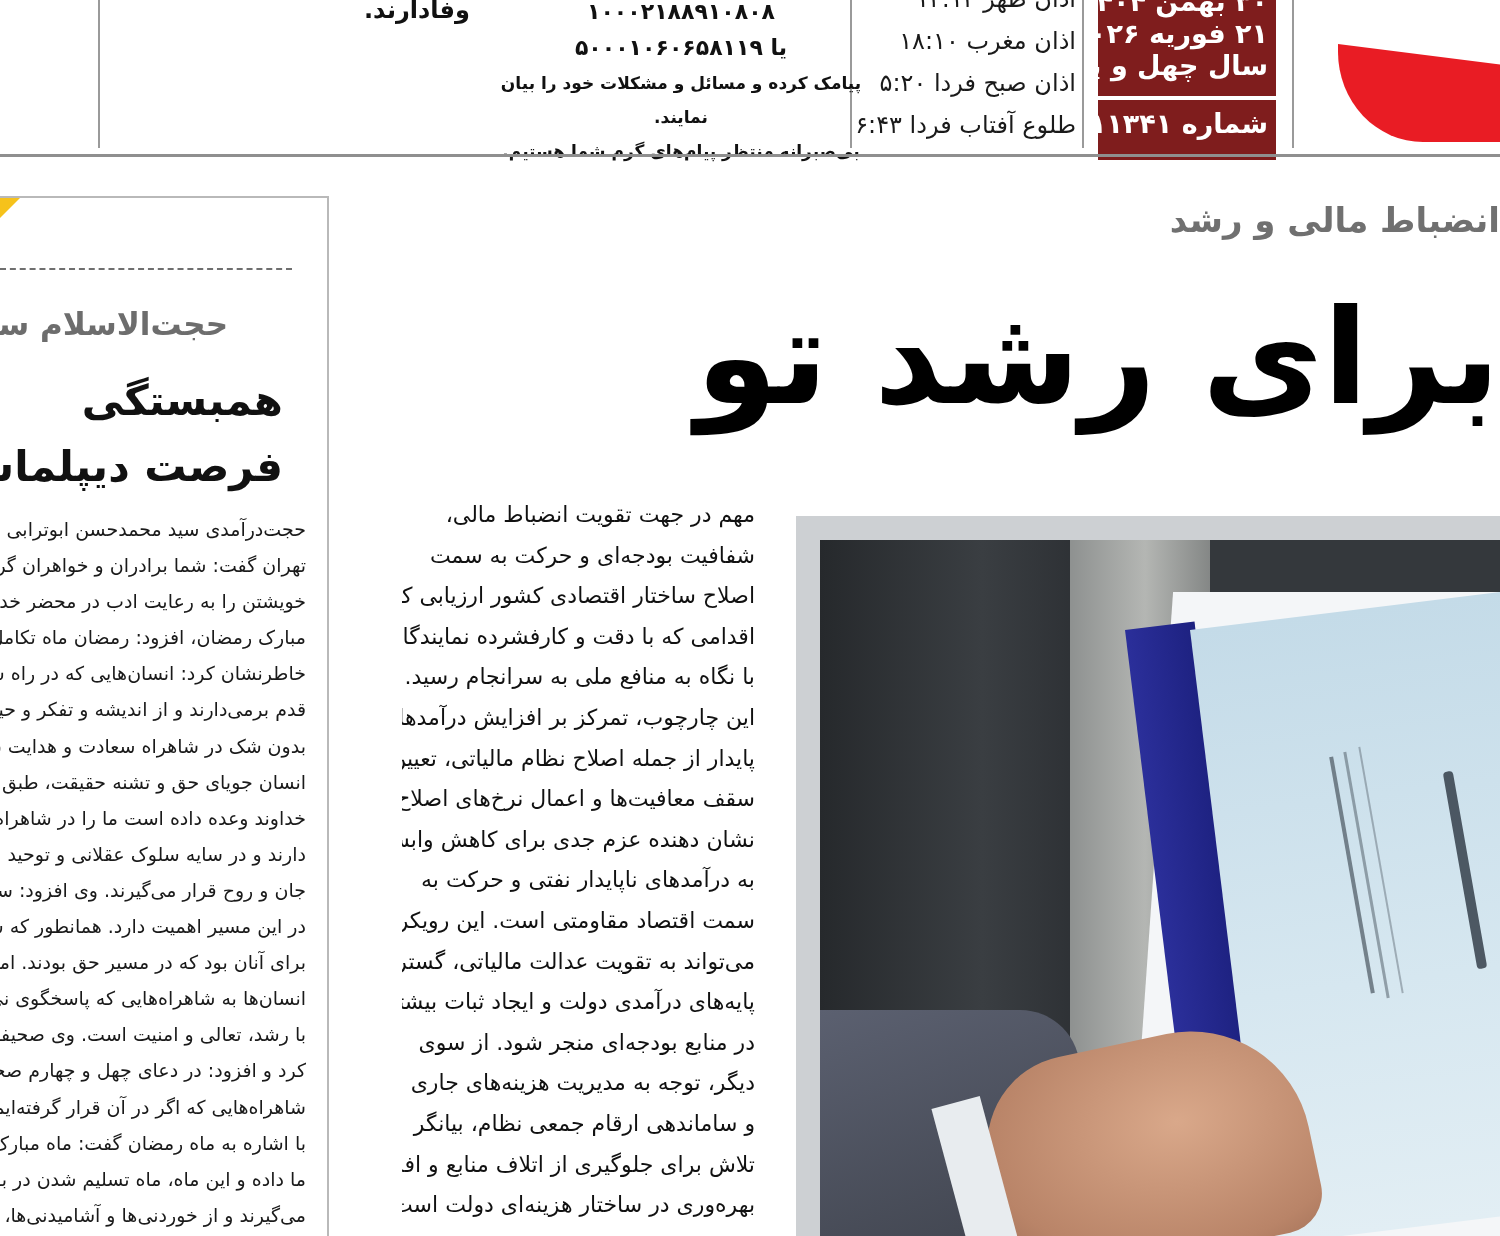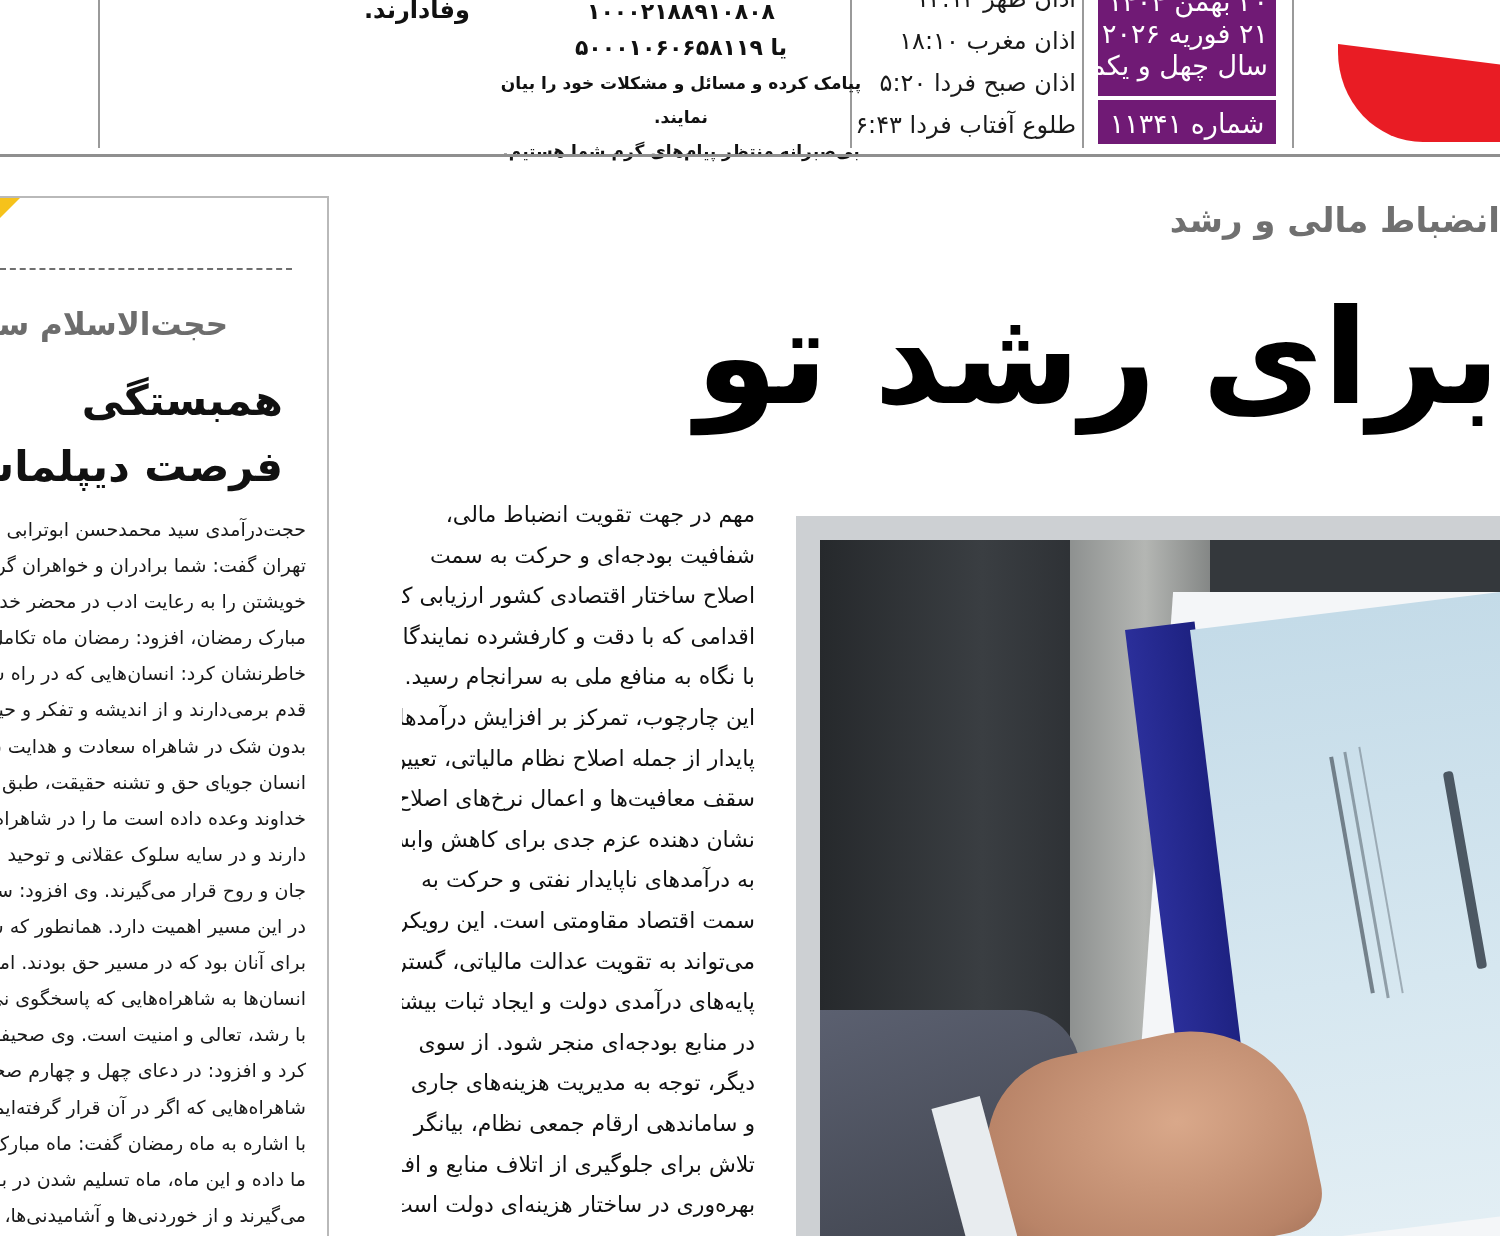--- a/index.html
+++ b/index.html
@@ -16,25 +16,25 @@
   #masthead-rule { left: 0; top: 154px; width: 1500px; height: 3px; background: #8f8f8f; }
   .vrule { top: 0; width: 2px; height: 148px; background: #9a9a9a; }
 
   #red-swoosh {
     left: 1338px; top: 44px; width: 170px; height: 98px;
     background: #e91c24;
     border-radius: 0 0 0 85px / 0 0 0 90px;
     clip-path: polygon(0 0, 100% 22%, 100% 100%, 0 100%);
   }
 
-  .dark-box { background: #701a75; color: #fff; font-weight: normal; text-align: right; }
+  .dark-box { background: #7f1d1d; color: #fff; font-weight: bold; text-align: right; }
   #date-box { left: 1098px; top: 0; width: 178px; height: 96px; padding: 0 8px; box-sizing: border-box; }
   #date-box div { font-size: 27px; line-height: 32px; white-space: nowrap; }
   #date-box .cut { margin-top: -14px; }
-  #issue-box { left: 1098px; top: 100px; width: 178px; height: 44px; padding: 6px 8px; box-sizing: border-box; font-size: 27px; line-height: 36px; white-space: nowrap; text-align: center; }
+  #issue-box { left: 1098px; top: 100px; width: 178px; height: 60px; padding: 6px 8px; box-sizing: border-box; font-size: 27px; line-height: 36px; white-space: nowrap; text-align: center; }
 
   #prayer-box { left: 858px; top: 0; width: 218px; height: 150px; }
   #prayer-box div { font-size: 24px; line-height: 42px; text-align: right; white-space: nowrap; font-weight: normal; color: #1a1a1a; }
   #prayer-box .cut { margin-top: -22px; }
 
   #sms-box { left: 500px; top: 0; width: 362px; height: 150px; text-align: center; }
   #sms-box .num { font-size: 22px; font-weight: bold; line-height: 36px; }
   #sms-box .msg { font-size: 17px; font-weight: bold; line-height: 34px; }
 
   #prev-text { left: 370px; top: -4px; width: 100px; font-size: 24px; font-weight: bold; text-align: right; }

